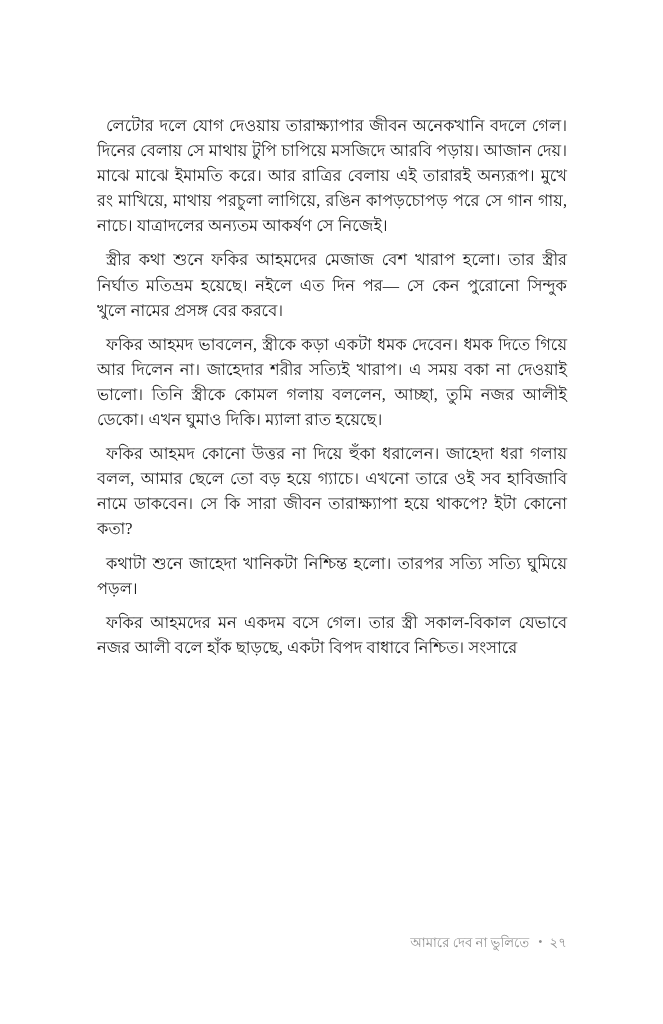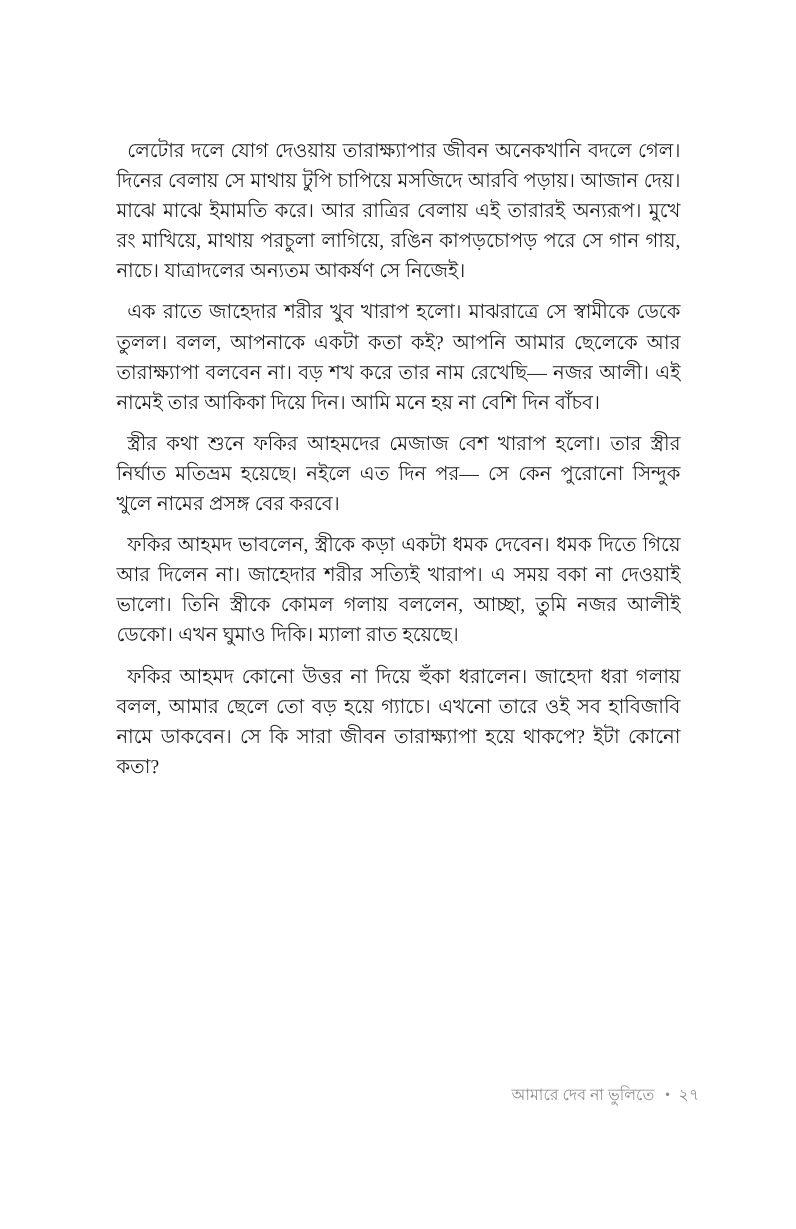--- a/index.html
+++ b/index.html
@@ -43,29 +43,28 @@
     -webkit-font-smoothing: antialiased;
   }
 
   .para:last-child {
     margin-bottom: 0;
   }
 
   .footer {
     position: absolute;
     left: 0;
-    top: 904px;
+    top: 934px;
     width: 567px;
     text-align: right;
     color: #8e8e8e;
     font-size: 13.2px;
     line-height: 18px;
     font-family: "Liberation Serif", "DejaVu Serif", serif;
     white-space: nowrap;
-    margin-left: 16px;
   }
   .footer-title {
     color: #8e8e8e;
   }
   .footer-sep {
     color: #8e8e8e;
     padding: 0 7px 0 9px;
     font-size: 12px;
     position: relative;
     top: -1px;
@@ -75,23 +74,24 @@
     letter-spacing: 0.2px;
   }
 </style>
 </head>
 <body>
 
 <div class="page">
 
   <div class="text-block">
     <p class="para">লেটোর দলে যোগ দেওয়ায় তারাক্ষ্যাপার জীবন অনেকখানি বদলে গেল। দিনের বেলায় সে মাথায় টুপি চাপিয়ে মসজিদে আরবি পড়ায়। আজান দেয়। মাঝে মাঝে ইমামতি করে। আর রাত্রির বেলায় এই তারারই অন্যরূপ। মুখে রং মাখিয়ে, মাথায় পরচুলা লাগিয়ে, রঙিন কাপড়চোপড় পরে সে গান গায়, নাচে। যাত্রাদলের অন্যতম আকর্ষণ সে নিজেই।</p>
-    <p class="para">এক রাতে জাহেদার শরীর খুব খারাপ হলো। মাঝরাত্রে সে স্বামীকে ডেকে তুলল। বলল, আপনাকে একটা কতা কই? আপনি আমার ছেলেকে আর তারাক্ষ্যাপা বলবেন না। বড় শখ করে তার নাম রেখেছি— নজর আলী। এই নামেই তার আকিকা দিয়ে দিন। আমি মনে হয় না বেশি দিন বাঁচব।</p>
     <p class="para">স্ত্রীর কথা শুনে ফকির আহমদের মেজাজ বেশ খারাপ হলো। তার স্ত্রীর নির্ঘাত মতিভ্রম হয়েছে। নইলে এত দিন পর— সে কেন পুরোনো সিন্দুক খুলে নামের প্রসঙ্গ বের করবে।</p>
     <p class="para">ফকির আহমদ ভাবলেন, স্ত্রীকে কড়া একটা ধমক দেবেন। ধমক দিতে গিয়ে আর দিলেন না। জাহেদার শরীর সত্যিই খারাপ। এ সময় বকা না দেওয়াই ভালো। তিনি স্ত্রীকে কোমল গলায় বললেন, আচ্ছা, তুমি নজর আলীই ডেকো। এখন ঘুমাও দিকি। ম্যালা রাত হয়েছে।</p>
     <p class="para">ফকির আহমদ কোনো উত্তর না দিয়ে হুঁকা ধরালেন। জাহেদা ধরা গলায় বলল, আমার ছেলে তো বড় হয়ে গ্যাচে। এখনো তারে ওই সব হাবিজাবি নামে ডাকবেন। সে কি সারা জীবন তারাক্ষ্যাপা হয়ে থাকপে? ইটা কোনো কতা?</p>
+    <p class="para">কথাটা শুনে জাহেদা খানিকটা নিশ্চিন্ত হলো। তারপর সত্যি সত্যি ঘুমিয়ে পড়ল।</p>
+    <p class="para">ফকির আহমদের মন একদম বসে গেল। তার স্ত্রী সকাল-বিকাল যেভাবে নজর আলী বলে হাঁক ছাড়ছে, একটা বিপদ বাধাবে নিশ্চিত। সংসারে</p>
   </div>
 
   <div class="footer">
     <span class="footer-title">আমারে দেব না ভুলিতে</span><span class="footer-sep">•</span><span class="footer-page">২৭</span>
   </div>
 
 </div>
 
 </body></html>

